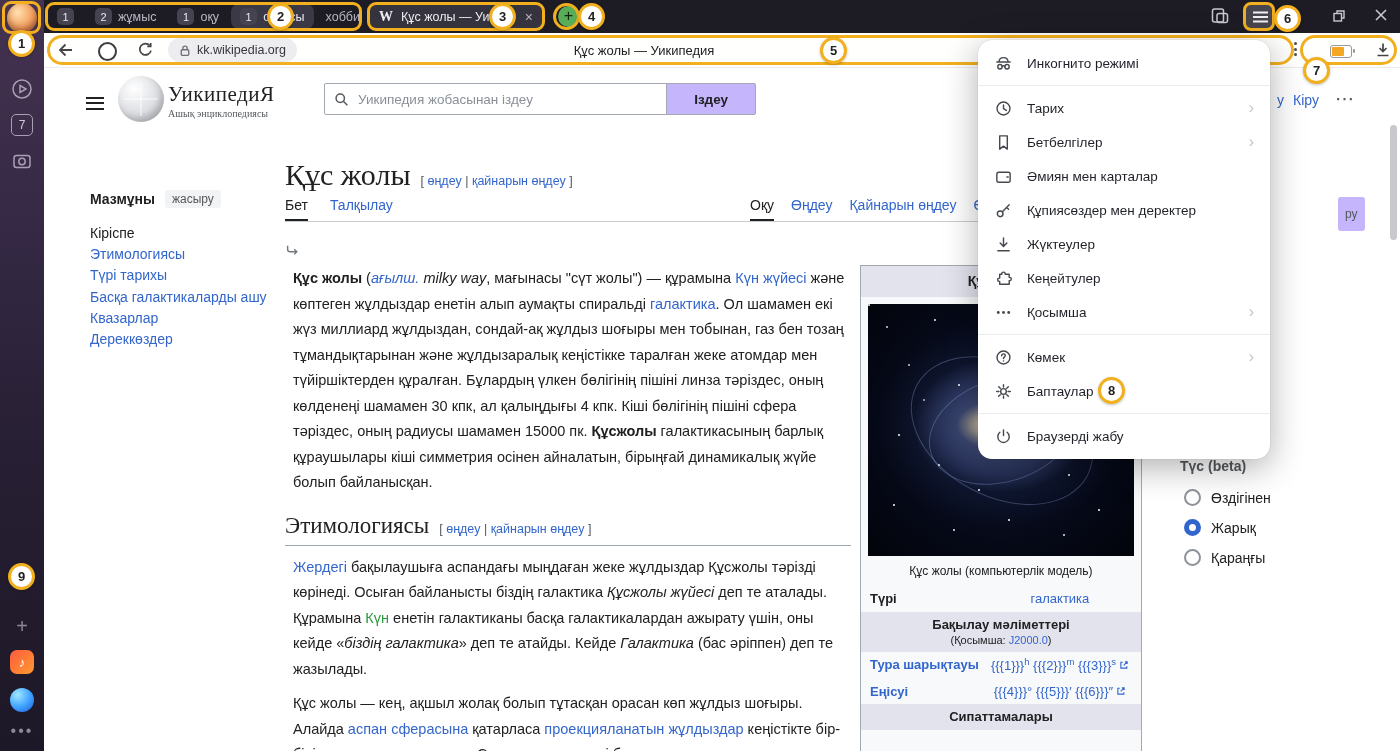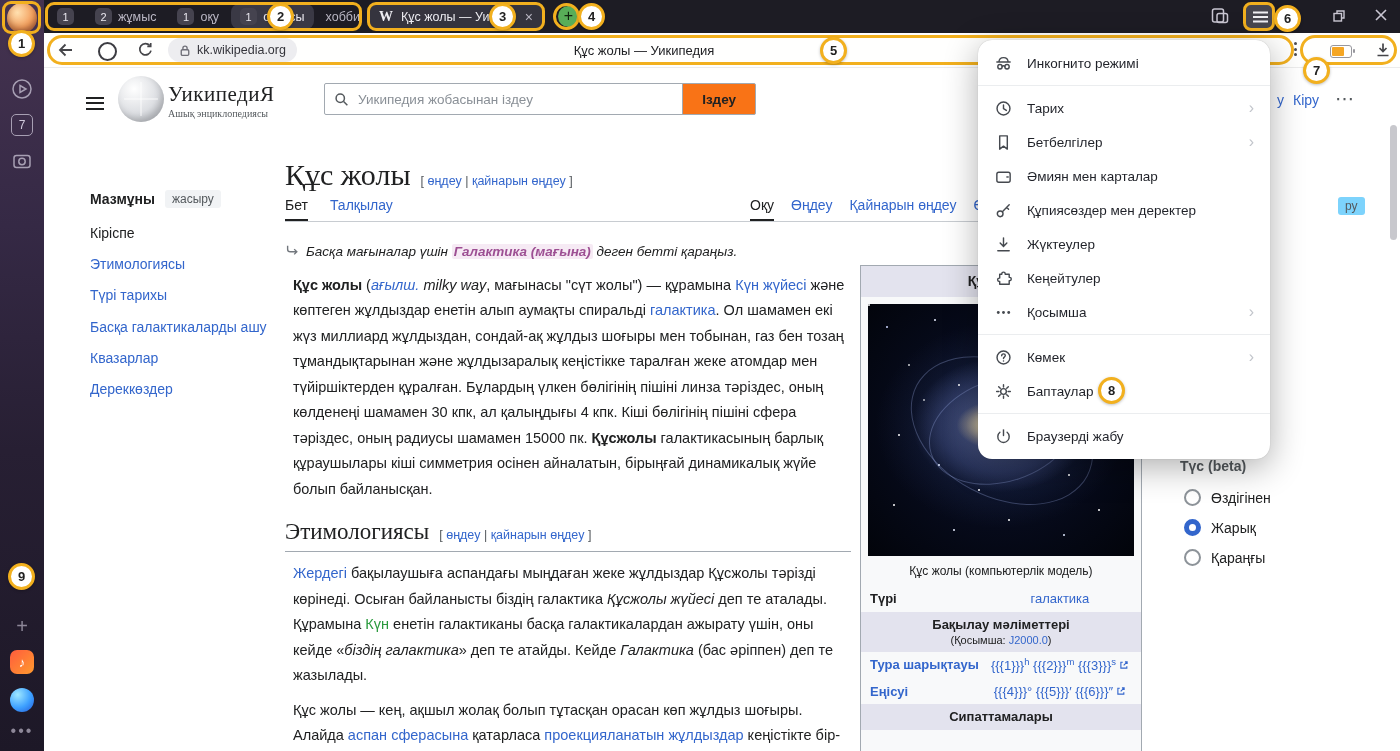--- a/index.html
+++ b/index.html
@@ -64,30 +64,30 @@
     background:
      linear-gradient(90deg,transparent 48%,rgba(255,255,255,.8) 49%,rgba(255,255,255,.8) 51%,transparent 52%),
      linear-gradient(0deg,transparent 48%,rgba(255,255,255,.8) 49%,rgba(255,255,255,.8) 51%,transparent 52%);}
   .wh-mark{position:absolute;left:124px;top:15px;font-family:"Liberation Serif",serif;}
   .wh-mark .word{font-size:21px;letter-spacing:.5px;color:#202122;}
   .wh-mark .tag{font-size:10px;color:#54595d;margin-top:1px;}
   .wh-search{position:absolute;left:280px;top:16px;width:432px;height:32px;display:flex;box-sizing:border-box;}
   .wh-input{flex:1;border:1px solid #a2a9b1;border-radius:2px 0 0 2px;display:flex;align-items:center;gap:7px;padding:0 9px;background:#fff;}
   .wh-input input{border:0;outline:0;flex:1;font-size:13.5px;font-family:"Liberation Sans",sans-serif;color:#202122;background:transparent;}
   .wh-input input::placeholder{color:#8a9097;}
-  .wh-btn{border:1px solid #a2a9b1;margin-left:-1px;border-radius:0 2px 2px 0;background:#f97316;
-    font-size:13.5px;font-weight:bold;color:#202122;padding:0 19px;display:flex;align-items:center;}
+  .wh-btn{border:1px solid #a2a9b1;margin-left:-1px;border-radius:0 2px 2px 0;background:#c4b5fd;
+    font-size:13.5px;font-weight:bold;color:#202122;padding:0 27px;display:flex;align-items:center;}
   .wh-login{position:absolute;left:1233px;top:25px;font-size:14px;color:#3366cc;display:flex;gap:9px;}
   .wh-more{position:absolute;left:1291px;top:20px;font-size:19px;color:#54595d;}
 
   .toc{position:absolute;left:46px;top:123px;width:188px;font-size:14px;}
   .toc-head{display:flex;align-items:center;gap:10px;}
   .toc-title{font-weight:bold;color:#202122;}
   .toc-hide{font-size:12px;color:#54595d;background:#f1f3f5;border-radius:3px;padding:2px 7px;}
-  .toc-items{margin-top:16px;display:flex;flex-direction:column;gap:13px;line-height:1.3;}
+  .toc-items{margin-top:16px;display:flex;flex-direction:column;gap:3px;line-height:1.3;}
   .toc-items .t0{color:#202122;}
   .toc-items .tl{color:#3366cc;}
 
   .article{position:absolute;left:241px;top:90px;width:566px;font-size:14.5px;line-height:1.76;}
   .article h1{margin:0;font-family:"Liberation Serif",serif;font-weight:normal;font-size:30px;line-height:36px;color:#202122;}
   .editlinks{font-family:"Liberation Sans",sans-serif;font-size:12.5px;margin-left:10px;line-height:1;}
   .hatnote{margin-top:47px;font-size:13.5px;color:#202122;display:flex;align-items:flex-start;gap:7px;}
   .hatnote .hn-body{font-style:italic;}
   .article p{margin:9px 0 0 8px;}
   .article h2{margin:15px 0 0 0;font-family:"Liberation Serif",serif;font-weight:normal;font-size:23px;color:#202122;
@@ -130,22 +130,22 @@
   .ib-caption{text-align:center;font-size:12px;padding:0 8px 7px 8px;}
   .ib-row{display:flex;padding:4px 9px;align-items:flex-start;}
   .ib-row .lbl{flex:0 0 45%;font-weight:bold;}
   .ib-row .lbl.link,.ib-row .val .link{color:#3366cc;}
   .ib-row .val{flex:1;text-align:center;color:#3366cc;}
   .ib-head{background:#e3e3ee;text-align:center;font-weight:bold;padding:4px 6px;}
   .ib-head .sub{font-weight:normal;font-size:11px;}
   .extlink{display:inline-block;vertical-align:baseline;margin-left:3px;color:#3366cc;}
 
   
-  .app-hide{position:absolute;left:1294px;top:130px;background:#7dd3fc;border-radius:3px;
-    font-size:12px;color:#54595d;padding:2px 7px;}
+  .app-hide{position:absolute;left:1294px;top:130px;background:#c4b5fd;border-radius:3px;
+    font-size:12px;color:#54595d;padding:10px 7px;}
   .app-title{position:absolute;left:1136px;top:391px;font-size:14px;font-weight:bold;color:#54595d;}
   .radio-row{position:absolute;left:1140px;display:flex;align-items:center;gap:10px;font-size:14px;color:#202122;}
   .radio{width:17px;height:17px;border-radius:50%;border:2px solid #8d9399;box-sizing:border-box;background:#fff;}
   .radio.on{border:5.5px solid #36c;}
 
   
   .scroll{position:absolute;right:1px;top:69px;width:9px;height:680px;}
   .scroll .thumb{position:absolute;top:56px;height:115px;width:7px;background:#c8c8cd;border-radius:4px;}
 
   
@@ -332,21 +332,20 @@
         <span class="pt">Өң</span>
       </div>
     </div>
 
     <article class="article rich">
       <h1><span>Құс жолы</span><span class="editlinks rich"><span class="g">[ </span><span class="link">өңдеу</span><span class="g"> | </span><span class="link">қайнарын өңдеу</span><span class="g"> ]</span></span></h1>
       <div class="hatnote">
         <svg width="14" height="14" viewBox="0 0 16 16" fill="none" stroke="#72777d" stroke-width="1.6" style="margin-top:3px">
             <path d="M3 3 v4 a3 3 0 0 0 3 3 h7 M10.5 7 L13.5 10 l-3 3"></path>
           </svg>
-        <span class="hn-body rich"><span class="i">Басқа мағыналар үшін </span><span class="hl">Галактика (мағына)</span><span class="i"> деген бетті қараңыз.</span></span>
       </div>
       <p class="rich"><span class="b">Құс жолы</span><span> (</span><span class="link i">ағылш.</span><span> </span><span class="i">milky way</span><span>, мағынасы "сүт жолы") — құрамына </span><span class="link">Күн жүйесі</span><span> және көптеген жұлдыздар енетін алып аумақты спиральді </span><span class="link">галактика</span><span>. Ол шамамен екі жүз миллиард жұлдыздан, сондай-ақ жұлдыз шоғыры мен тобынан, газ бен тозаң тұмандықтарынан және жұлдызаралық кеңістікке таралған жеке атомдар мен түйіршіктерден құралған. Бұлардың үлкен бөлігінің пішіні линза тәріздес, оның көлденеңі шамамен 30 кпк, ал қалыңдығы 4 кпк. Кіші бөлігінің пішіні сфера тәріздес, оның радиусы шамамен 15000 пк. </span><span class="b">Құсжолы</span><span> галактикасының барлық құраушылары кіші симметрия осінен айналатын, бірыңғай динамикалық жүйе болып байланысқан.</span></p>
       <h2><span>Этимологиясы</span><span class="editlinks rich"><span class="g">[ </span><span class="link">өңдеу</span><span class="g"> | </span><span class="link">қайнарын өңдеу</span><span class="g"> ]</span></span></h2>
       <p class="rich"><span class="link">Жердегі</span><span> бақылаушыға аспандағы мыңдаған жеке жұлдыздар Құсжолы тәрізді көрінеді. Осыған байланысты біздің галактика </span><span class="i">Құсжолы жүйесі</span><span> деп те аталады. Құрамына </span><span class="green">Күн</span><span> енетін галактиканы басқа галактикалардан ажырату үшін, оны кейде «</span><span class="i">біздің галактика</span><span>» деп те атайды. Кейде </span><span class="i">Галактика</span><span> (бас әріппен) деп те жазылады.</span></p>
       <p class="rich"><span>Құс жолы — кең, ақшыл жолақ болып тұтасқан орасан көп жұлдыз шоғыры. Алайда </span><span class="link">аспан сферасына</span><span> қатарласа </span><span class="link">проекцияланатын жұлдыздар</span><span> кеңістікте бір-бірінен алшақ орналасқан. Сондықтан әр түрлі бағытта секундына ондаған, жүздеген километр жылдамдықпен қозғалатындығына қарамастан, олар бір-бірімен ешқашан</span></p>
     </article>
 
     <aside class="infobox rich">
       <div class="ib-title">Құс жолы</div>
       <div class="ib-img">

